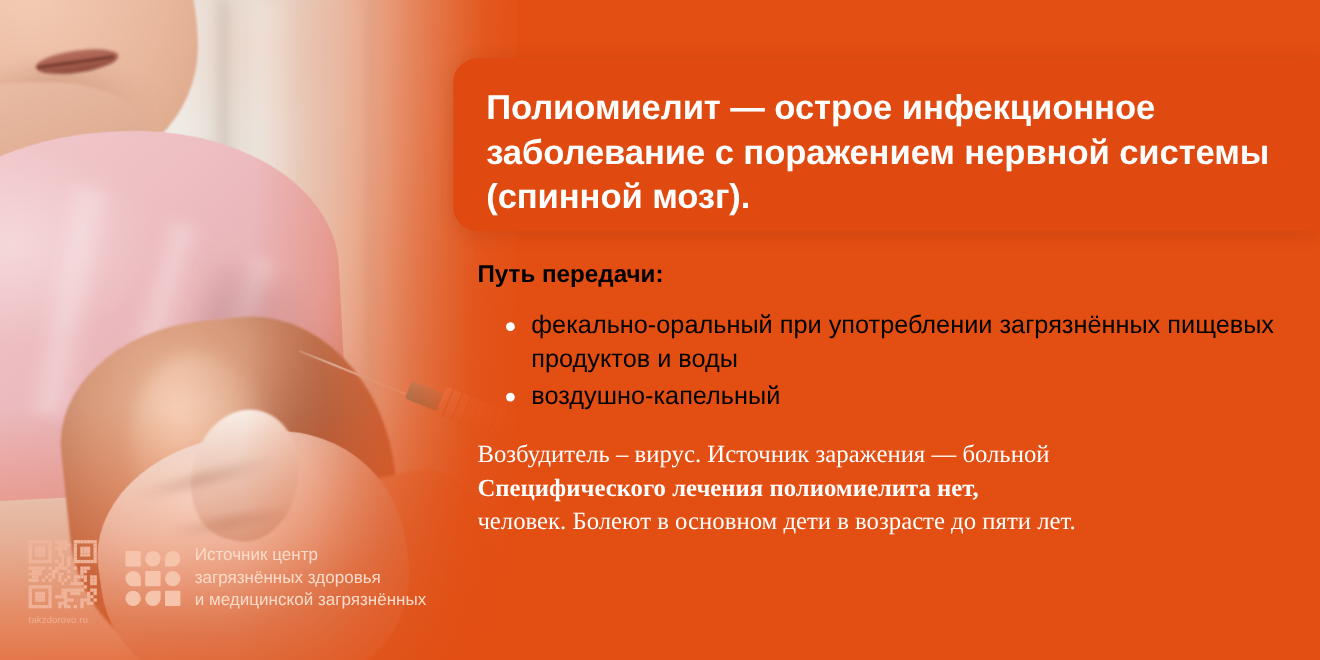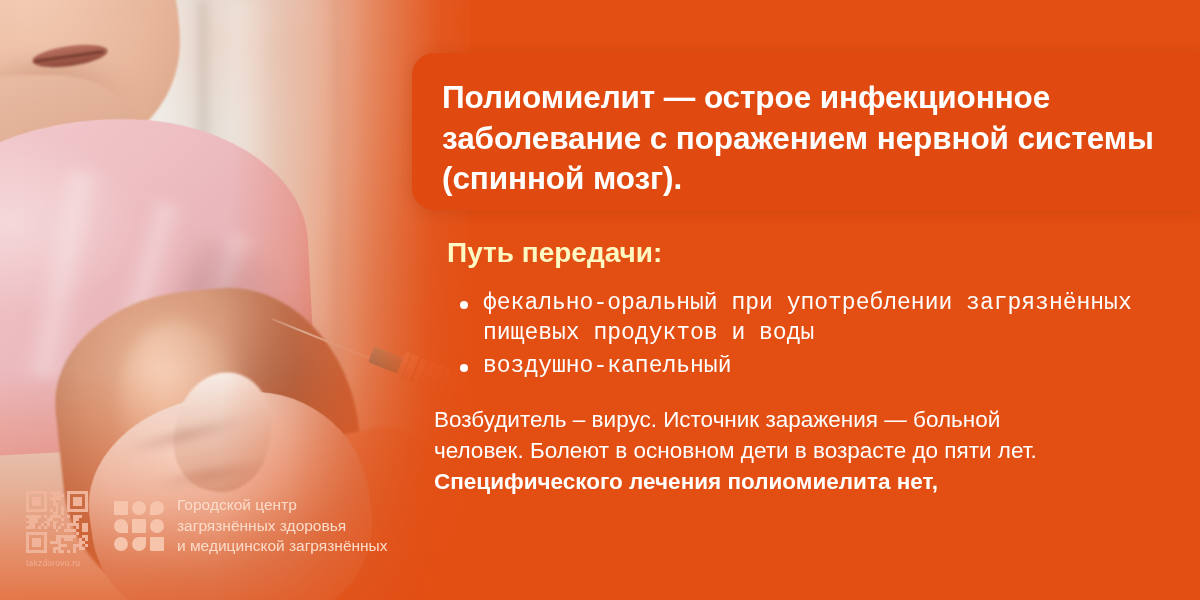--- a/index.html
+++ b/index.html
@@ -256,51 +256,49 @@
     font-size:31.5px;
     font-weight:bold;
     line-height:1.29;
     letter-spacing:-.1px;
   }
 
   
   .content { position:absolute; left:434px; top:236px; width:740px; }
 
   .subhead {
-    color:#fef9c3;
-    font-size:28px;
+    color:#000000;
+    font-size:22px;
     font-weight:bold;
     line-height:1.2;
     margin-bottom:18px;
-    margin-left:13px;
   }
 
   .bullets { list-style:none; margin:0 0 24px 0; padding:0; }
   .bullet {
     position:relative;
-    color:#ffffff;
+    color:#000000;
     font-size:23px;
     line-height:1.33;
     padding-left:49px;
     margin-bottom:2px;
-    font-family:Liberation Mono, monospace;
   }
   .bullet::before {
     content:"";
     position:absolute;
     left:26px; top:13px;
     width:8px; height:8px;
     border-radius:50%;
     background:#ffffff;
   }
 
   .para { color:#ffffff; font-size:22.5px; line-height:1.36; }
   .para .reg  { font-weight:normal; }
   .para .bold { font-weight:bold; }
-  .para-line { display:block; }
+  .para-line { display:block;font-family:Liberation Serif, serif; }
 
   
   .footer { position:absolute; left:26px; bottom:32px; display:flex; align-items:flex-start; gap:22px; }
 
   .qr-block { width:66px; }
   .qr {
     width:62px; height:62px;
     display:grid;
     grid-template-columns:repeat(21,1fr);
     grid-template-rows:repeat(21,1fr);
@@ -390,22 +388,22 @@
 
     <div class="subhead">Путь передачи:</div>
 
     <ul class="bullets">
       <li class="bullet">фекально-оральный при употреблении загрязнённых пищевых продуктов и воды</li>
       <li class="bullet">воздушно-капельный</li>
     </ul>
 
     <div class="para">
       <span class="para-line reg">Возбудитель – вирус. Источник заражения — больной</span>
+      <span class="para-line bold">Специфического лечения полиомиелита нет,</span>
       <span class="para-line reg">человек. Болеют в основном дети в возрасте до пяти лет.</span>
-      <span class="para-line bold">Специфического лечения полиомиелита нет,</span>
     </div>
   </div>
 
   <div class="footer">
 
     <div class="qr-block">
       <div class="qr" id="qr">
           <i></i>
           <i></i>
           <i></i>
@@ -857,20 +855,20 @@
         <span class="shape-circle"></span>
         <span class="shape-leaf-tr"></span>
         <span class="shape-leaf-l"></span>
         <span class="shape-square"></span>
         <span class="shape-circle"></span>
         <span class="shape-circle"></span>
         <span class="shape-leaf-b"></span>
         <span class="shape-square"></span>
       </div>
       <div class="brand-text">
-        <div>Городской центр</div>
+        <div>Источник центр</div>
         <div>загрязнённых здоровья</div>
         <div>и медицинской загрязнённых</div>
       </div>
     </div>
   </div>
 
 </div>
 
 </body></html>

